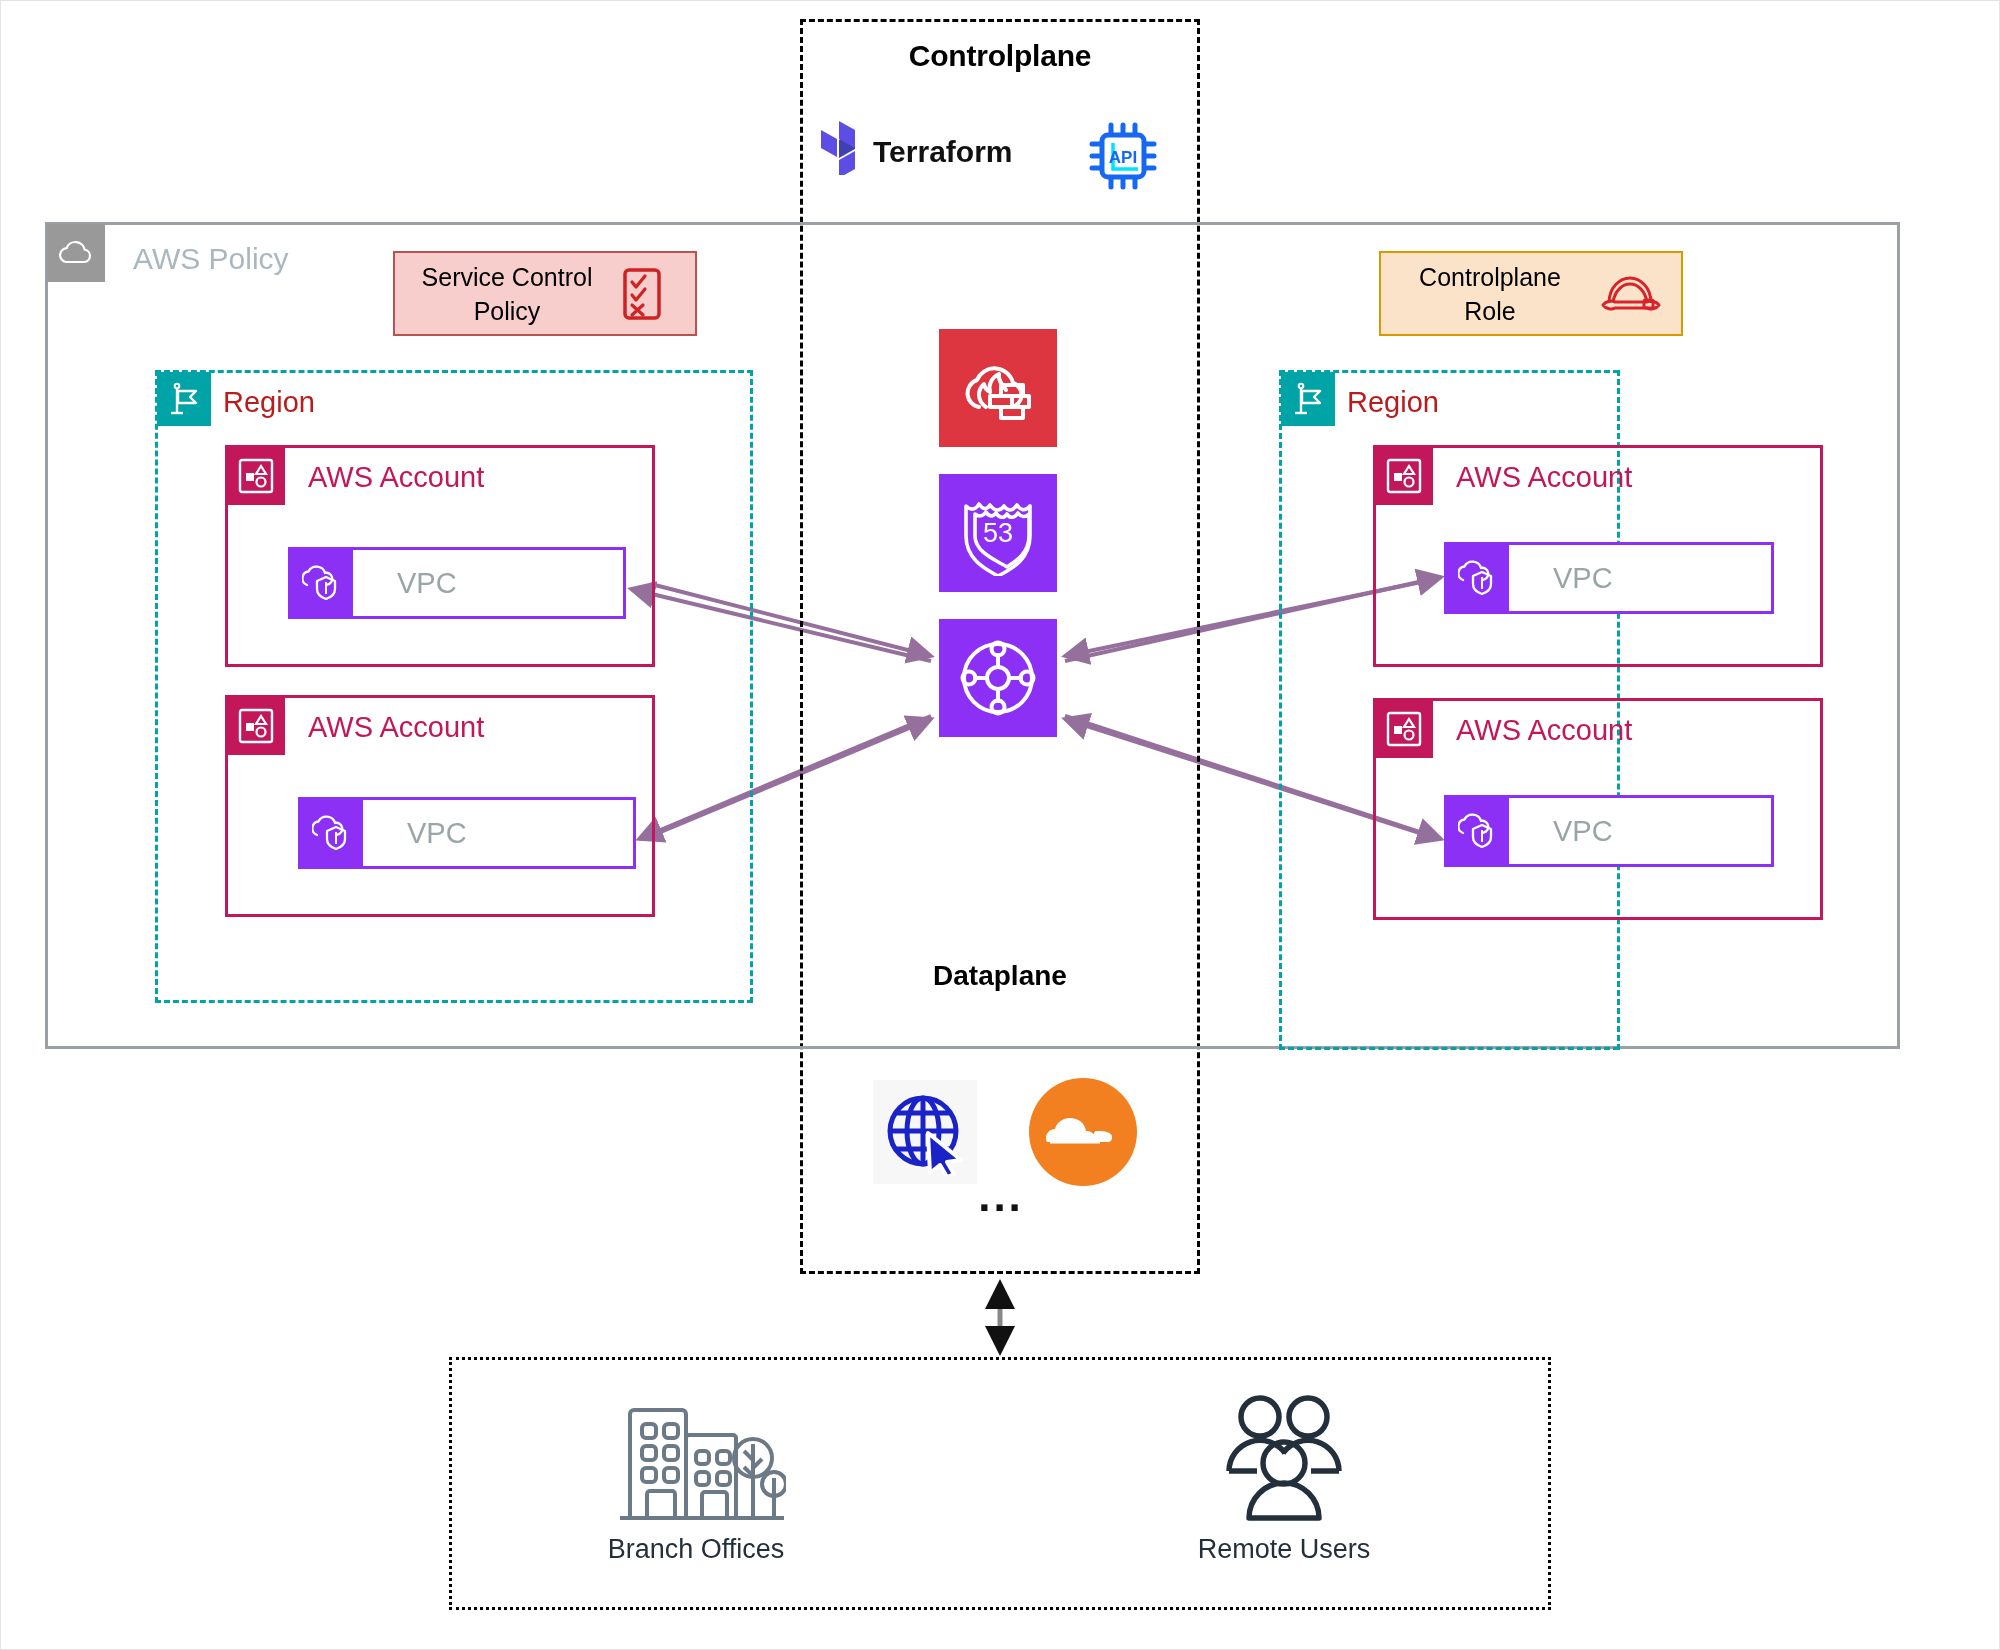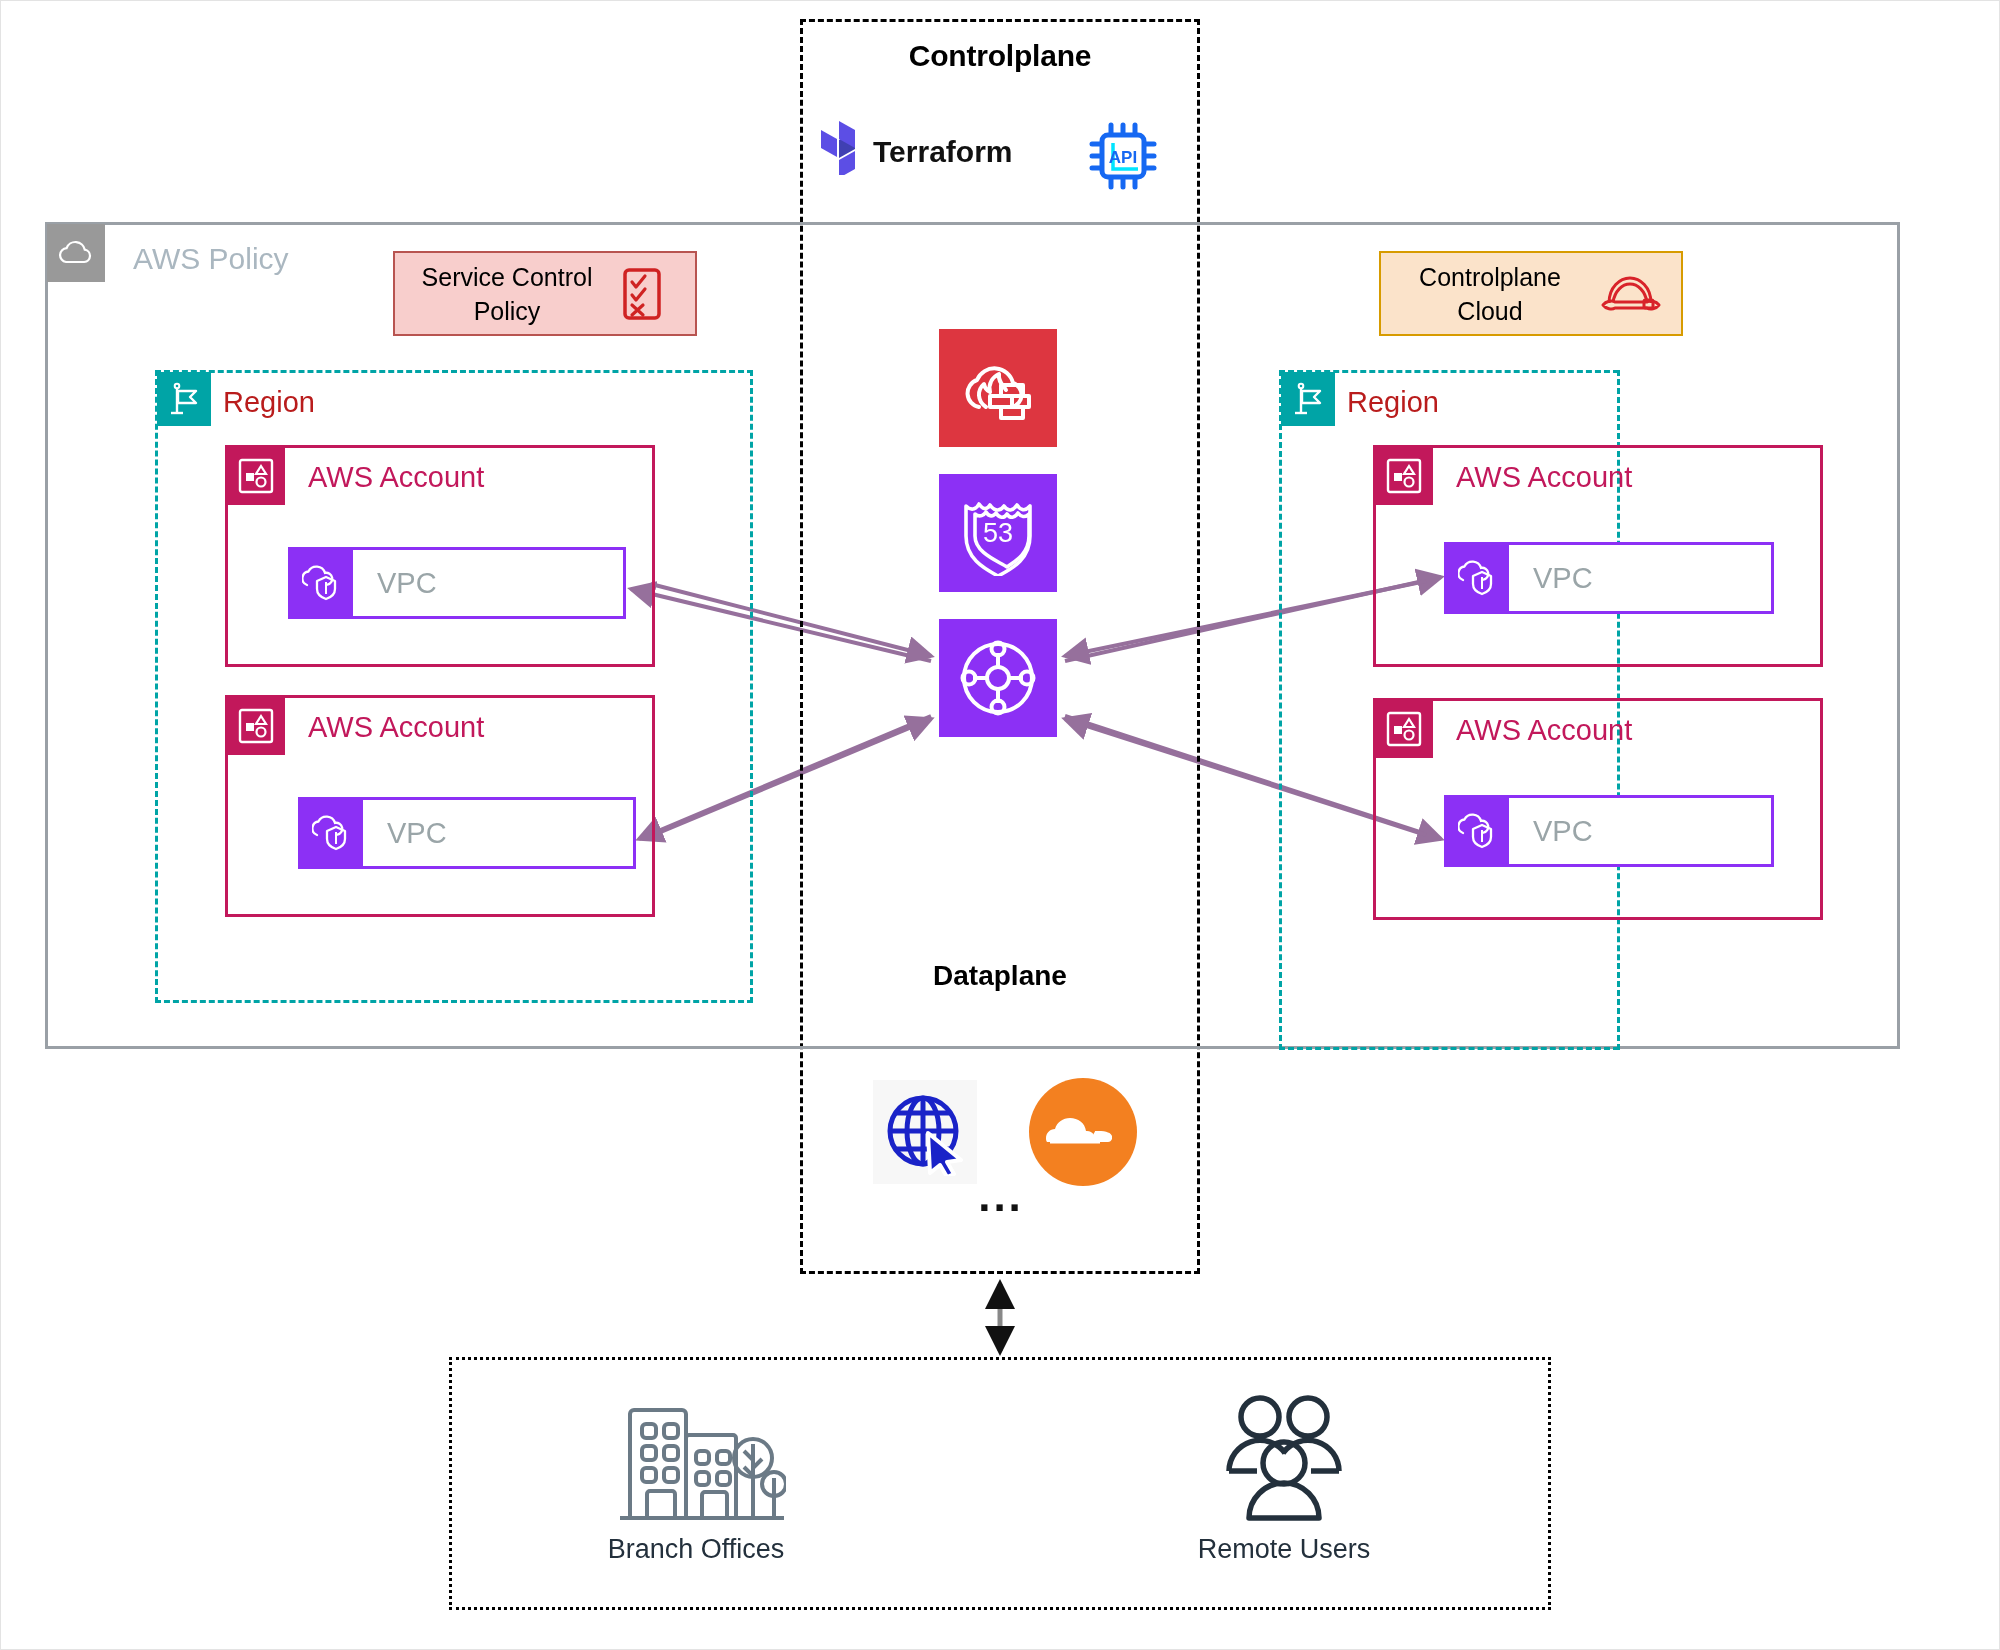--- a/index.html
+++ b/index.html
@@ -106,21 +106,21 @@
     display: flex; align-items: center; justify-content: center;
   }
   .account-label {
     font-size: 29px; color: #c2185b;
   }
 
   
   .vpc-box {
     border: 3px solid #8c30f5;
     background: #ffffff;
-    display: flex; align-items: stretch;
+    display: flex; align-items: stretch; gap: 20px;
   }
   .vpc-chip {
     width: 62px; background: #8c30f5;
     display: flex; align-items: center; justify-content: center;
   }
   .vpc-label {
     font-size: 29px; color: #9aa5a8;
     display: flex; align-items: center; padding-left: 24px;
   }
 
@@ -250,21 +250,21 @@
         <path d="M11 15 l4 5 l9 -11" fill="none" stroke="#cf2222" stroke-width="3.2" stroke-linecap="round" stroke-linejoin="round"></path>
         <path d="M11 28 l4 5 l9 -11" fill="none" stroke="#cf2222" stroke-width="3.2" stroke-linecap="round" stroke-linejoin="round"></path>
         <path d="M11 38 l11 10 M22 38 l-11 10" fill="none" stroke="#cf2222" stroke-width="3.2" stroke-linecap="round"></path>
       </svg>
     </div>
   </div>
 
   <div class="abs" id="cprole-box">
     <div id="cprole-text">
       <div>Controlplane</div>
-      <div>Cloud</div>
+      <div>Role</div>
     </div>
     <div id="cprole-icon">
       <svg width="62" height="44" viewBox="0 0 62 44">
         <g fill="none" stroke="#d8232a" stroke-width="3" stroke-linejoin="round">
           <path d="M10 31 C10 15 21 6 31 6 C41 6 52 15 52 31"></path>
           <path d="M14 30 C16 19 23 12 31 12 C39 12 46 19 48 30"></path>
           <path d="M4 33 c3 -4 9 -5 12 -3 l32 0 c3 -2 9 -1 12 3 c-3 4 -9 5 -12 3 l-32 0 c-3 2 -9 1 -12 -3 z"></path>
           <rect x="45" y="28" width="9" height="8" rx="1.5"></rect>
         </g>
       </svg>

